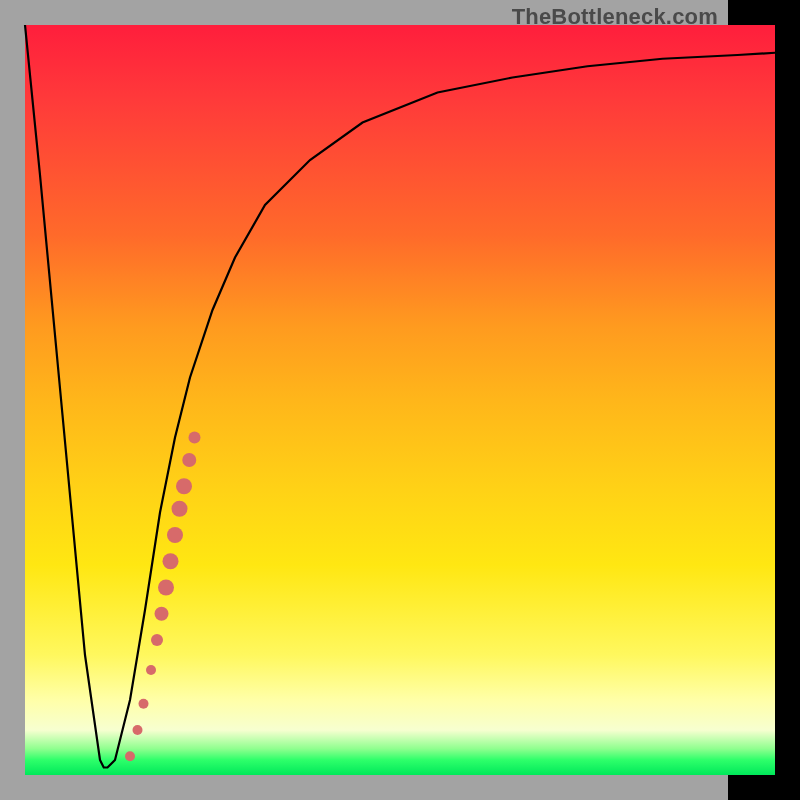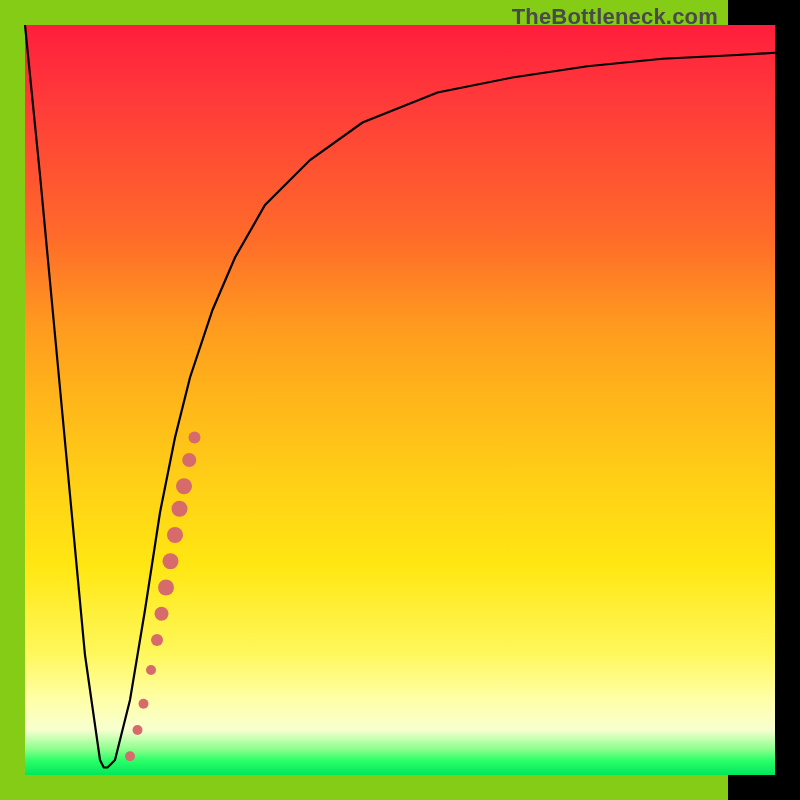--- a/index.html
+++ b/index.html
@@ -8,21 +8,21 @@
     width: 800px;
     height: 800px;
     overflow: hidden;
     background: #000;
     font-family: Arial, Helvetica, sans-serif;
   }
   .stage {
     position: relative;
     width: 728px;
     height: 800px;
-    background: #84cc16;
+    background: #a3a3a3;
   }
   .plot-area {
     position: absolute;
     left: 25px;
     top: 25px;
     width: 750px;
     height: 750px;
     
     background: linear-gradient(
       to bottom,

